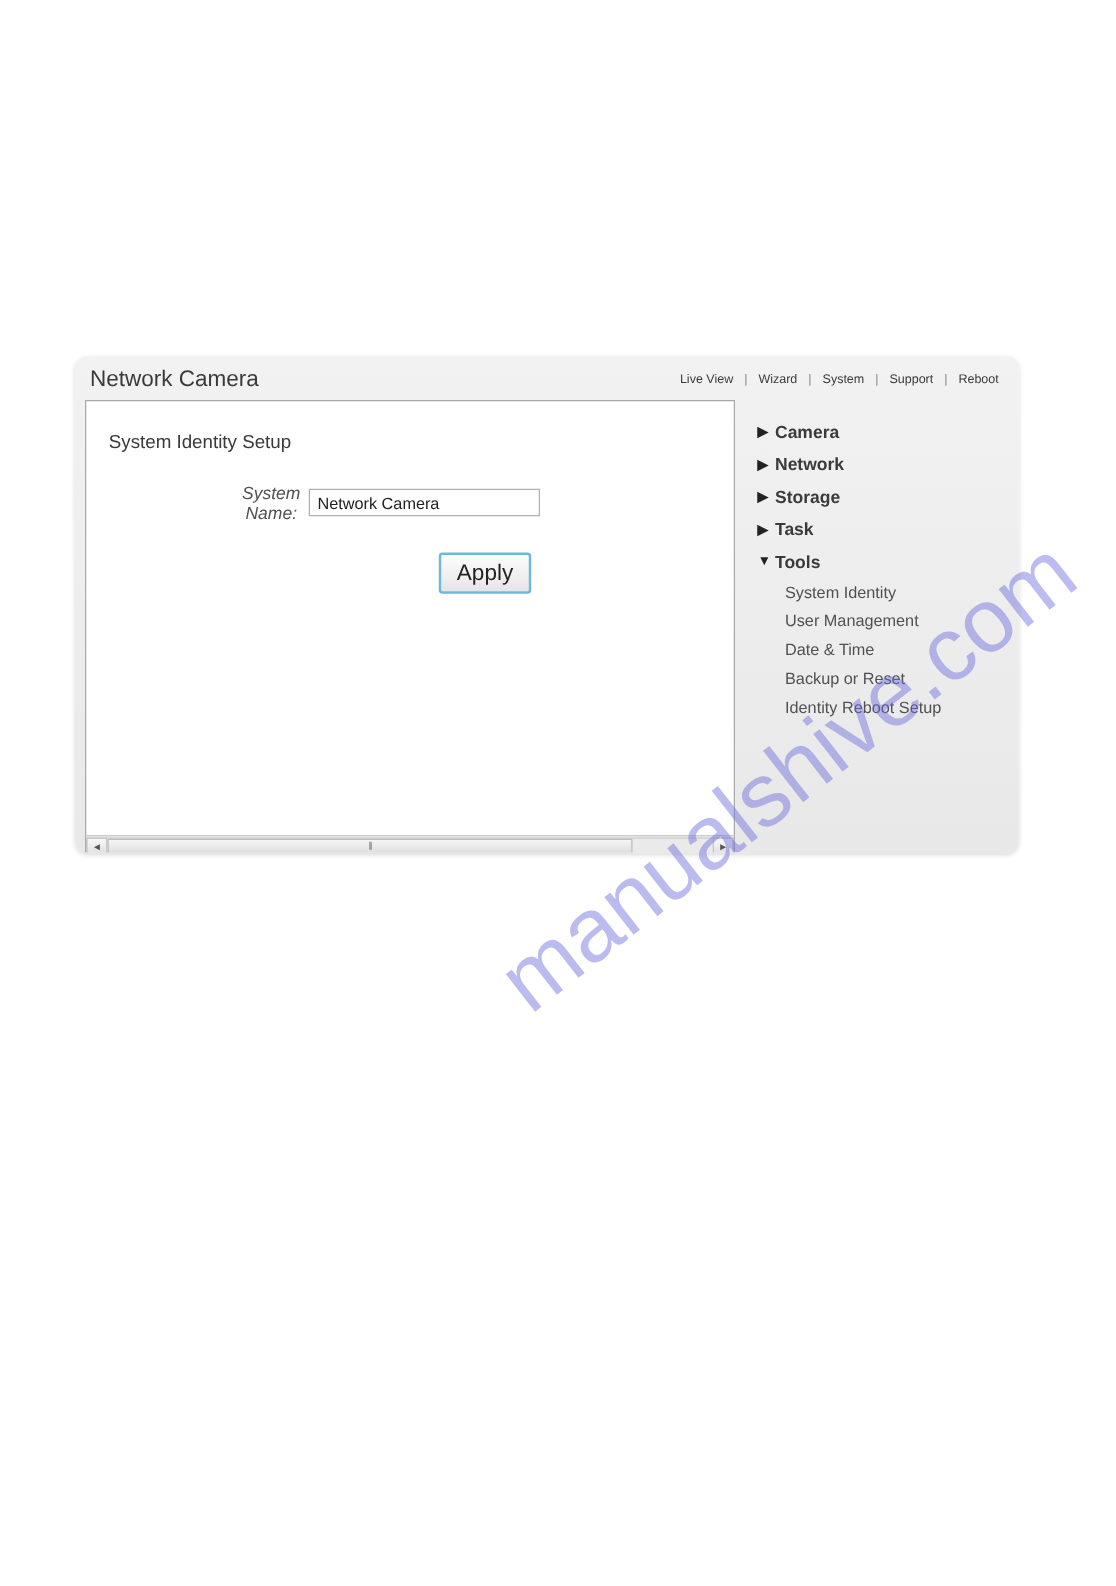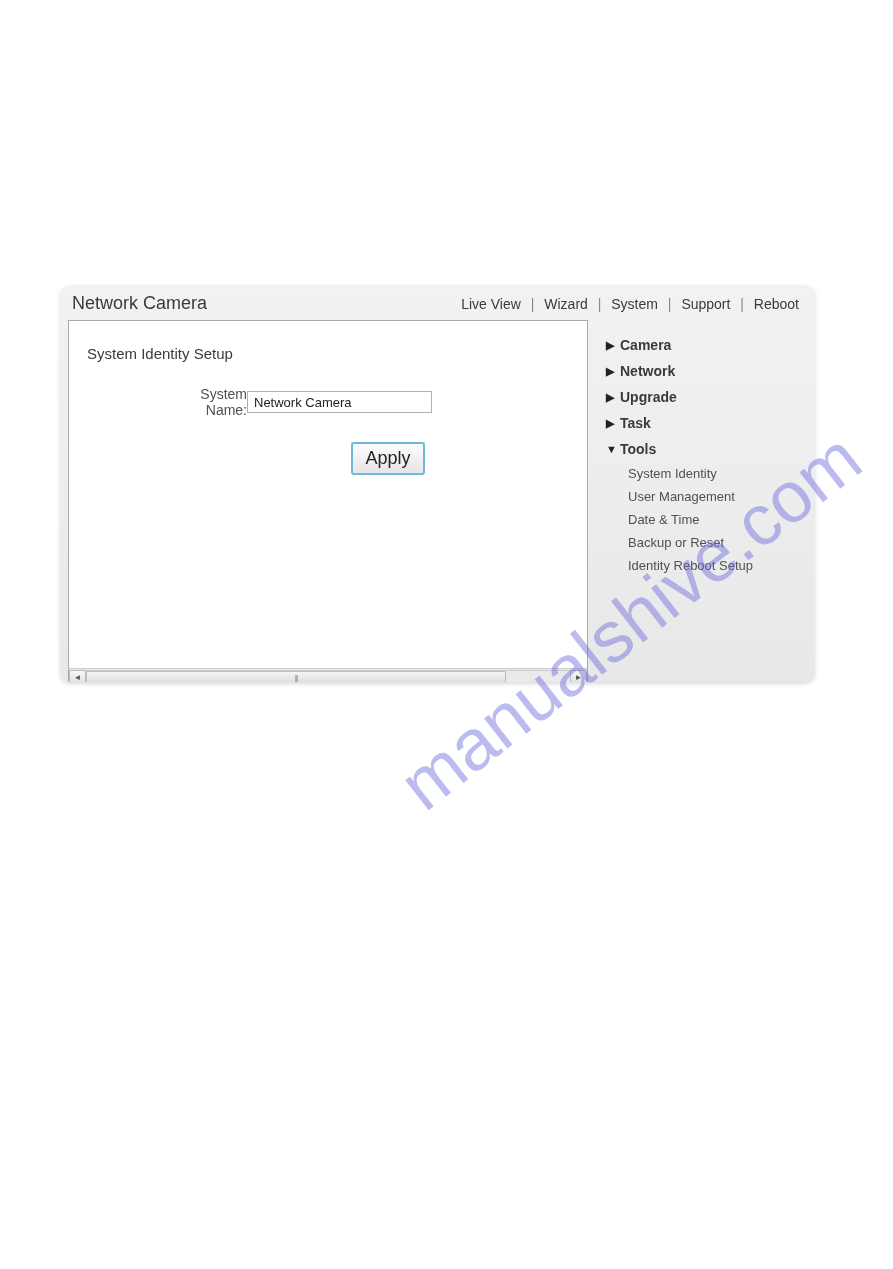--- a/index.html
+++ b/index.html
@@ -44,21 +44,21 @@
       justify-content: space-between;
       align-items: center;
       padding: 8px 12px 6px 12px;
     }
     .panel-title {
       font-size: 18px;
       color: #3a3a3a;
       font-weight: 400;
     }
     .top-nav {
-      font-size: 14px;
+      font-size: 10px;
       color: #3a3a3a;
       text-align: right;
     }
     .top-nav a {
       color: #3a3a3a;
       text-decoration: none;
       padding: 0 4px;
       cursor: pointer;
     }
     .nav-sep {
@@ -89,24 +89,25 @@
       margin-bottom: 24px;
       font-weight: 400;
     }
     .form-row {
       display: flex;
       align-items: center;
       margin-bottom: 6px;
     }
     .form-label {
       width: 160px;
-      text-align: right;
+      text-align: center;
       font-size: 14px;
       color: #505050;
       padding-left: 100px;
+      font-style: italic;
     }
     .form-input {
       width: 185px;
       height: 22px;
       border: 1px solid #b0b0b0;
       padding: 2px 6px;
       font-size: 13px;
       color: #222;
       background: #fff;
     }
@@ -248,21 +249,21 @@
       <div class="nav-category">
         <span class="arrow">▶</span>
         <span>Camera</span>
       </div>
       <div class="nav-category">
         <span class="arrow">▶</span>
         <span>Network</span>
       </div>
       <div class="nav-category">
         <span class="arrow">▶</span>
-        <span>Upgrade</span>
+        <span>Storage</span>
       </div>
       <div class="nav-category">
         <span class="arrow">▶</span>
         <span>Task</span>
       </div>
       <div class="nav-category">
         <span class="arrow">▼</span>
         <span>Tools</span>
       </div>
       <div class="nav-subitem">System Identity</div>

